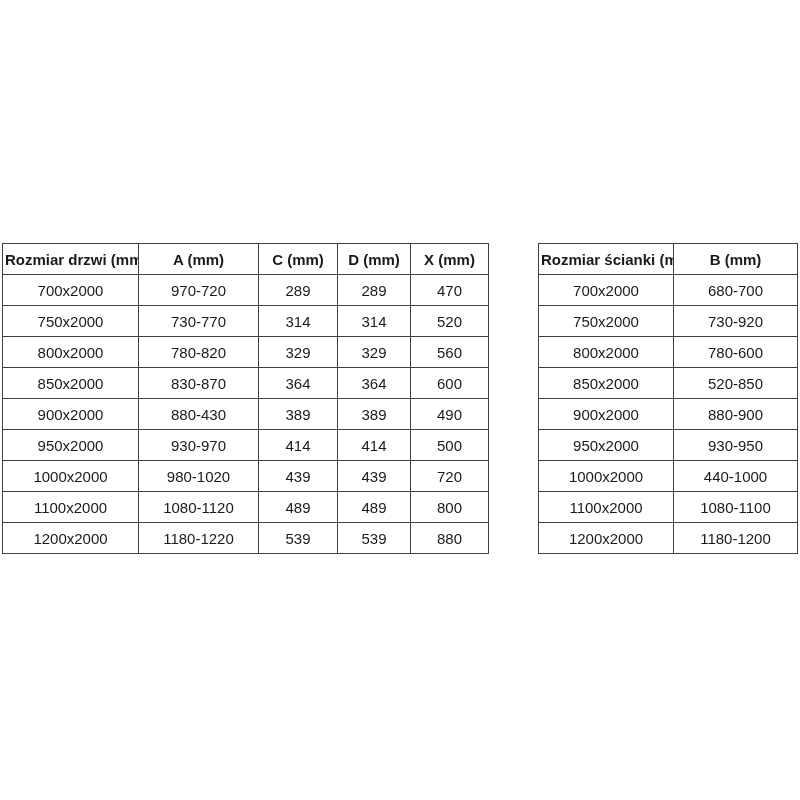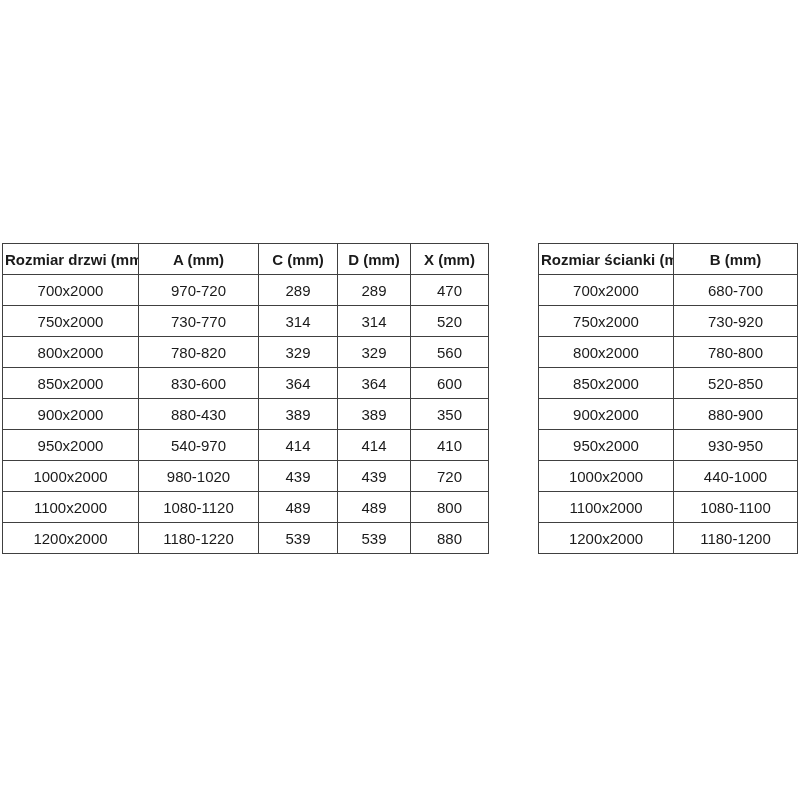--- a/index.html
+++ b/index.html
@@ -87,38 +87,38 @@
       </tr>
       <tr>
         <td>800x2000</td>
         <td>780-820</td>
         <td>329</td>
         <td>329</td>
         <td>560</td>
       </tr>
       <tr>
         <td>850x2000</td>
-        <td>830-600</td>
+        <td>830-870</td>
         <td>364</td>
         <td>364</td>
         <td>600</td>
       </tr>
       <tr>
         <td>900x2000</td>
         <td>880-430</td>
         <td>389</td>
         <td>389</td>
-        <td>350</td>
+        <td>490</td>
       </tr>
       <tr>
         <td>950x2000</td>
-        <td>540-970</td>
+        <td>930-970</td>
         <td>414</td>
         <td>414</td>
-        <td>410</td>
+        <td>500</td>
       </tr>
       <tr>
         <td>1000x2000</td>
         <td>980-1020</td>
         <td>439</td>
         <td>439</td>
         <td>720</td>
       </tr>
       <tr>
         <td>1100x2000</td>
@@ -152,21 +152,21 @@
       <tr>
         <td>700x2000</td>
         <td>680-700</td>
       </tr>
       <tr>
         <td>750x2000</td>
         <td>730-920</td>
       </tr>
       <tr>
         <td>800x2000</td>
-        <td>780-800</td>
+        <td>780-600</td>
       </tr>
       <tr>
         <td>850x2000</td>
         <td>520-850</td>
       </tr>
       <tr>
         <td>900x2000</td>
         <td>880-900</td>
       </tr>
       <tr>

